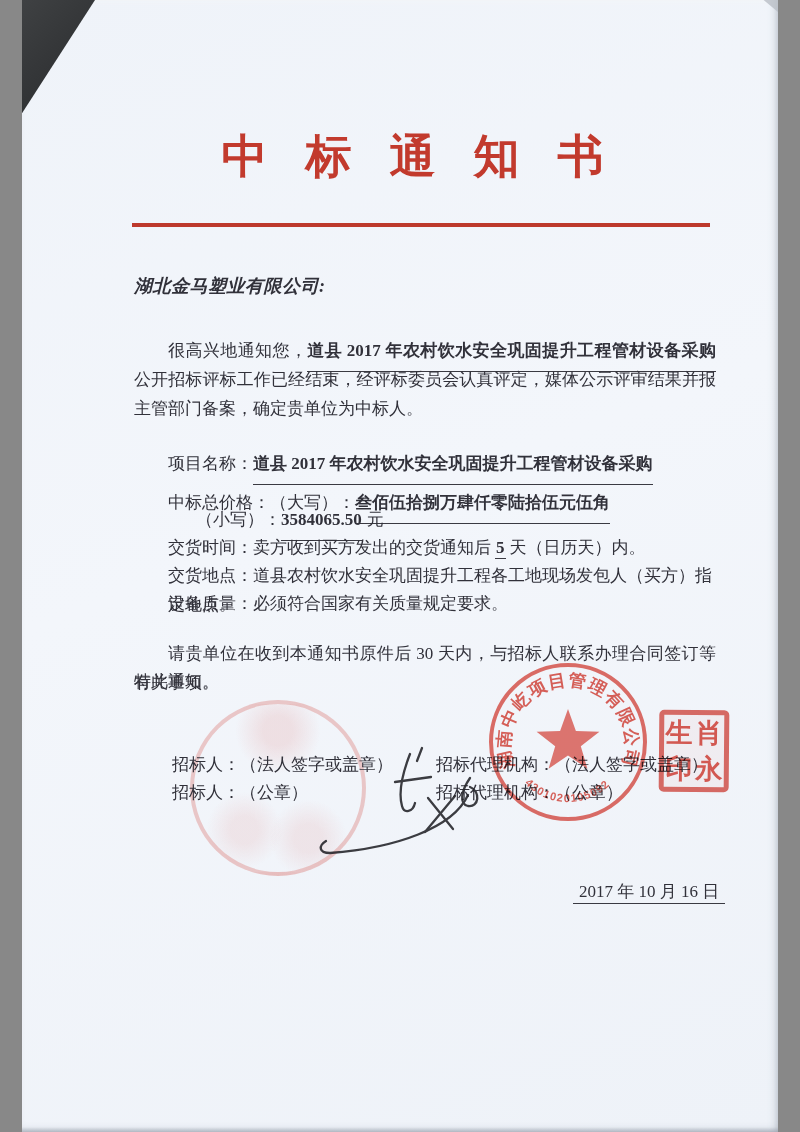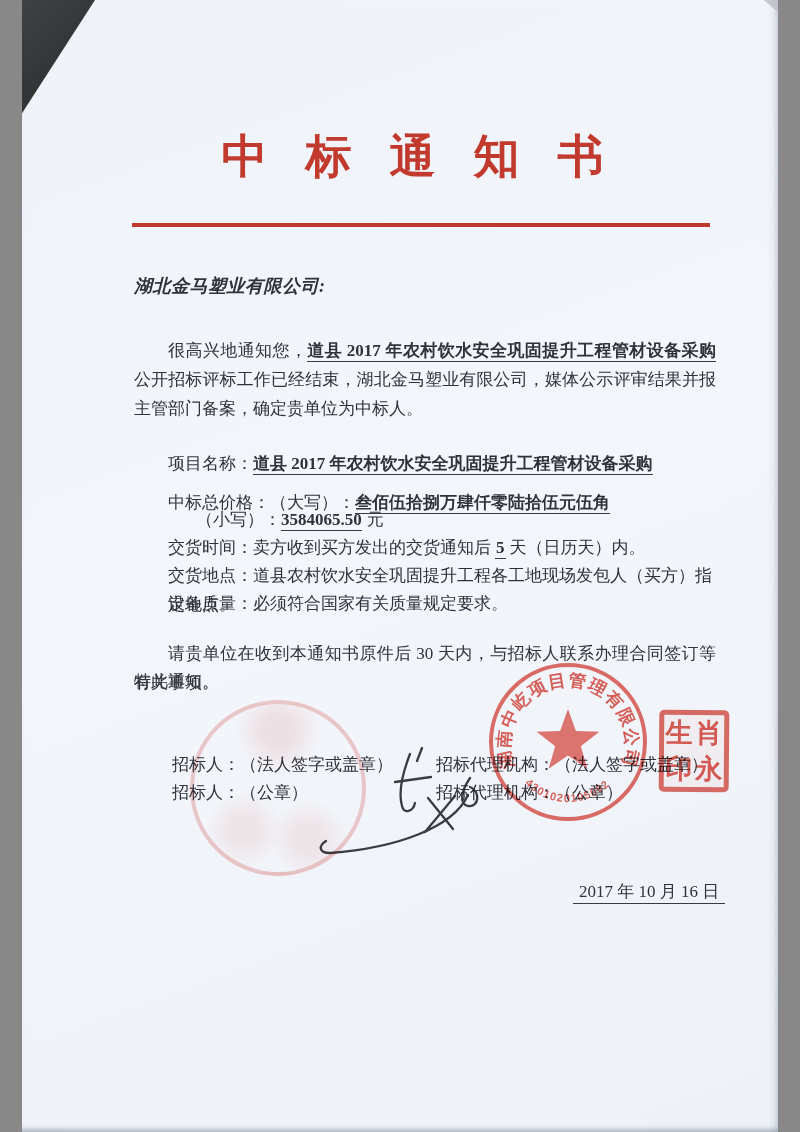--- a/index.html
+++ b/index.html
@@ -41,21 +41,21 @@
   }
   .red-rule{
     position:absolute;left:110px;top:223px;width:578px;height:3.5px;
     background:#bd392c;
   }
   
   .abs{position:absolute;left:112px;width:582px;font-size:17px;line-height:29px;}
   .indent2{padding-left:34px;box-sizing:border-box;}
   .recipient{font-size:18px;font-weight:600;letter-spacing:.5px;font-style:italic;}
   .para{text-indent:34px;text-align:justify;}
-  .bu{font-weight:bold;border-bottom:1.6px solid #3a3a42;padding-bottom:1px;}
+  .bu{font-weight:bold;border-bottom:1.6px solid #3a3a42;padding-bottom:11px;}
   .u{border-bottom:1.4px solid #3a3a42;padding-bottom:1px;}
   .num-days{font-weight:bold;border-bottom:1.6px solid #3a3a42;margin:0 4px;padding:0 1px 1px;}
   .small-price-line{padding-left:62px;box-sizing:border-box;}
   .sig{position:absolute;font-size:17px;line-height:29px;white-space:nowrap;}
   .date-line{position:absolute;left:533px;top:880px;font-size:17px;}
   .date-line .u{padding:0 6px 2px;margin-left:18px;}
   
   .stamp{mix-blend-mode:multiply;}
   .faint-stamp{
     position:absolute;left:168px;top:700px;width:176px;height:176px;
@@ -87,21 +87,21 @@
   <div class="corner-tl"></div>
   <div class="corner-tr"></div>
   <div class="bottom-edge"></div>
 
   <h1 class="title">中标通知书</h1>
   <div class="red-rule"></div>
 
   <div class="abs recipient" style="top:272px;">湖北金马塑业有限公司:</div>
 
   <div class="abs para" style="top:336px;">
-    <span>很高兴地通知您，</span><span class="bu">道县 2017 年农村饮水安全巩固提升工程管材设备采购</span><span>公开招标评标工作已经结束，湖北金马塑业有限公司，媒体公示评审结果并报主管部门备案，确定贵单位为中标人。</span>
+    <span>很高兴地通知您，</span><span class="bu">道县 2017 年农村饮水安全巩固提升工程管材设备采购</span><span>公开招标评标工作已经结束，经评标委员会认真评定，媒体公示评审结果并报主管部门备案，确定贵单位为中标人。</span>
   </div>
 
 
   <div class="abs indent2" style="top:449px;">
     <span>项目名称：</span><span class="bu">道县 2017 年农村饮水安全巩固提升工程管材设备采购</span>
   </div>
 
   <div class="abs indent2" style="top:488px;">
     <span>中标总价格：（大写）：</span><span class="bu">叁佰伍拾捌万肆仟零陆拾伍元伍角</span>
   </div>

